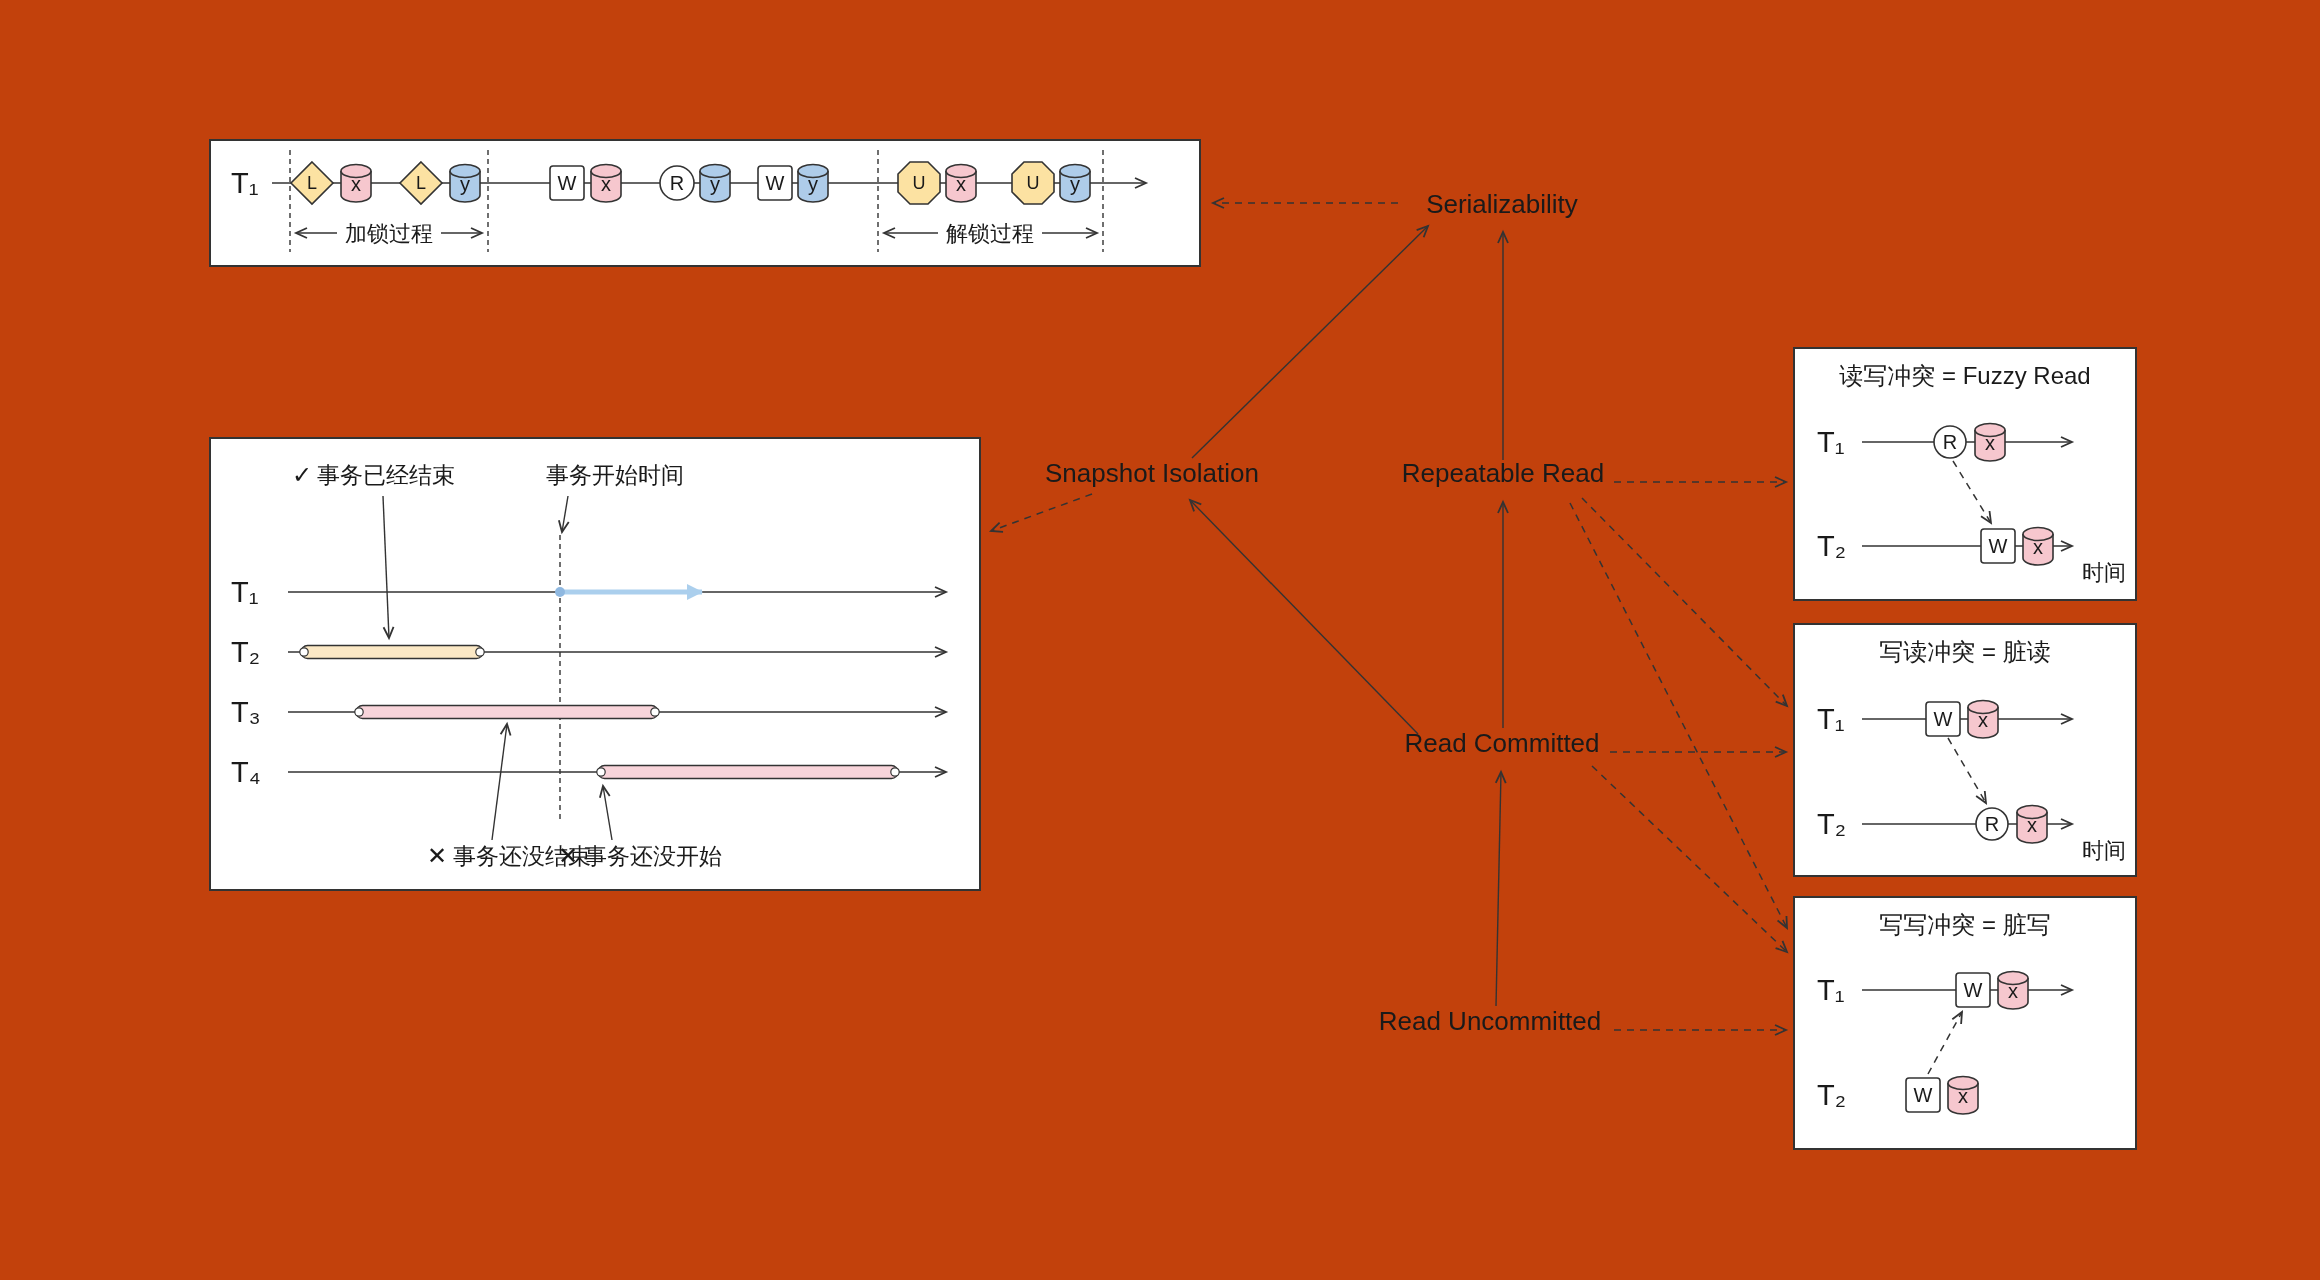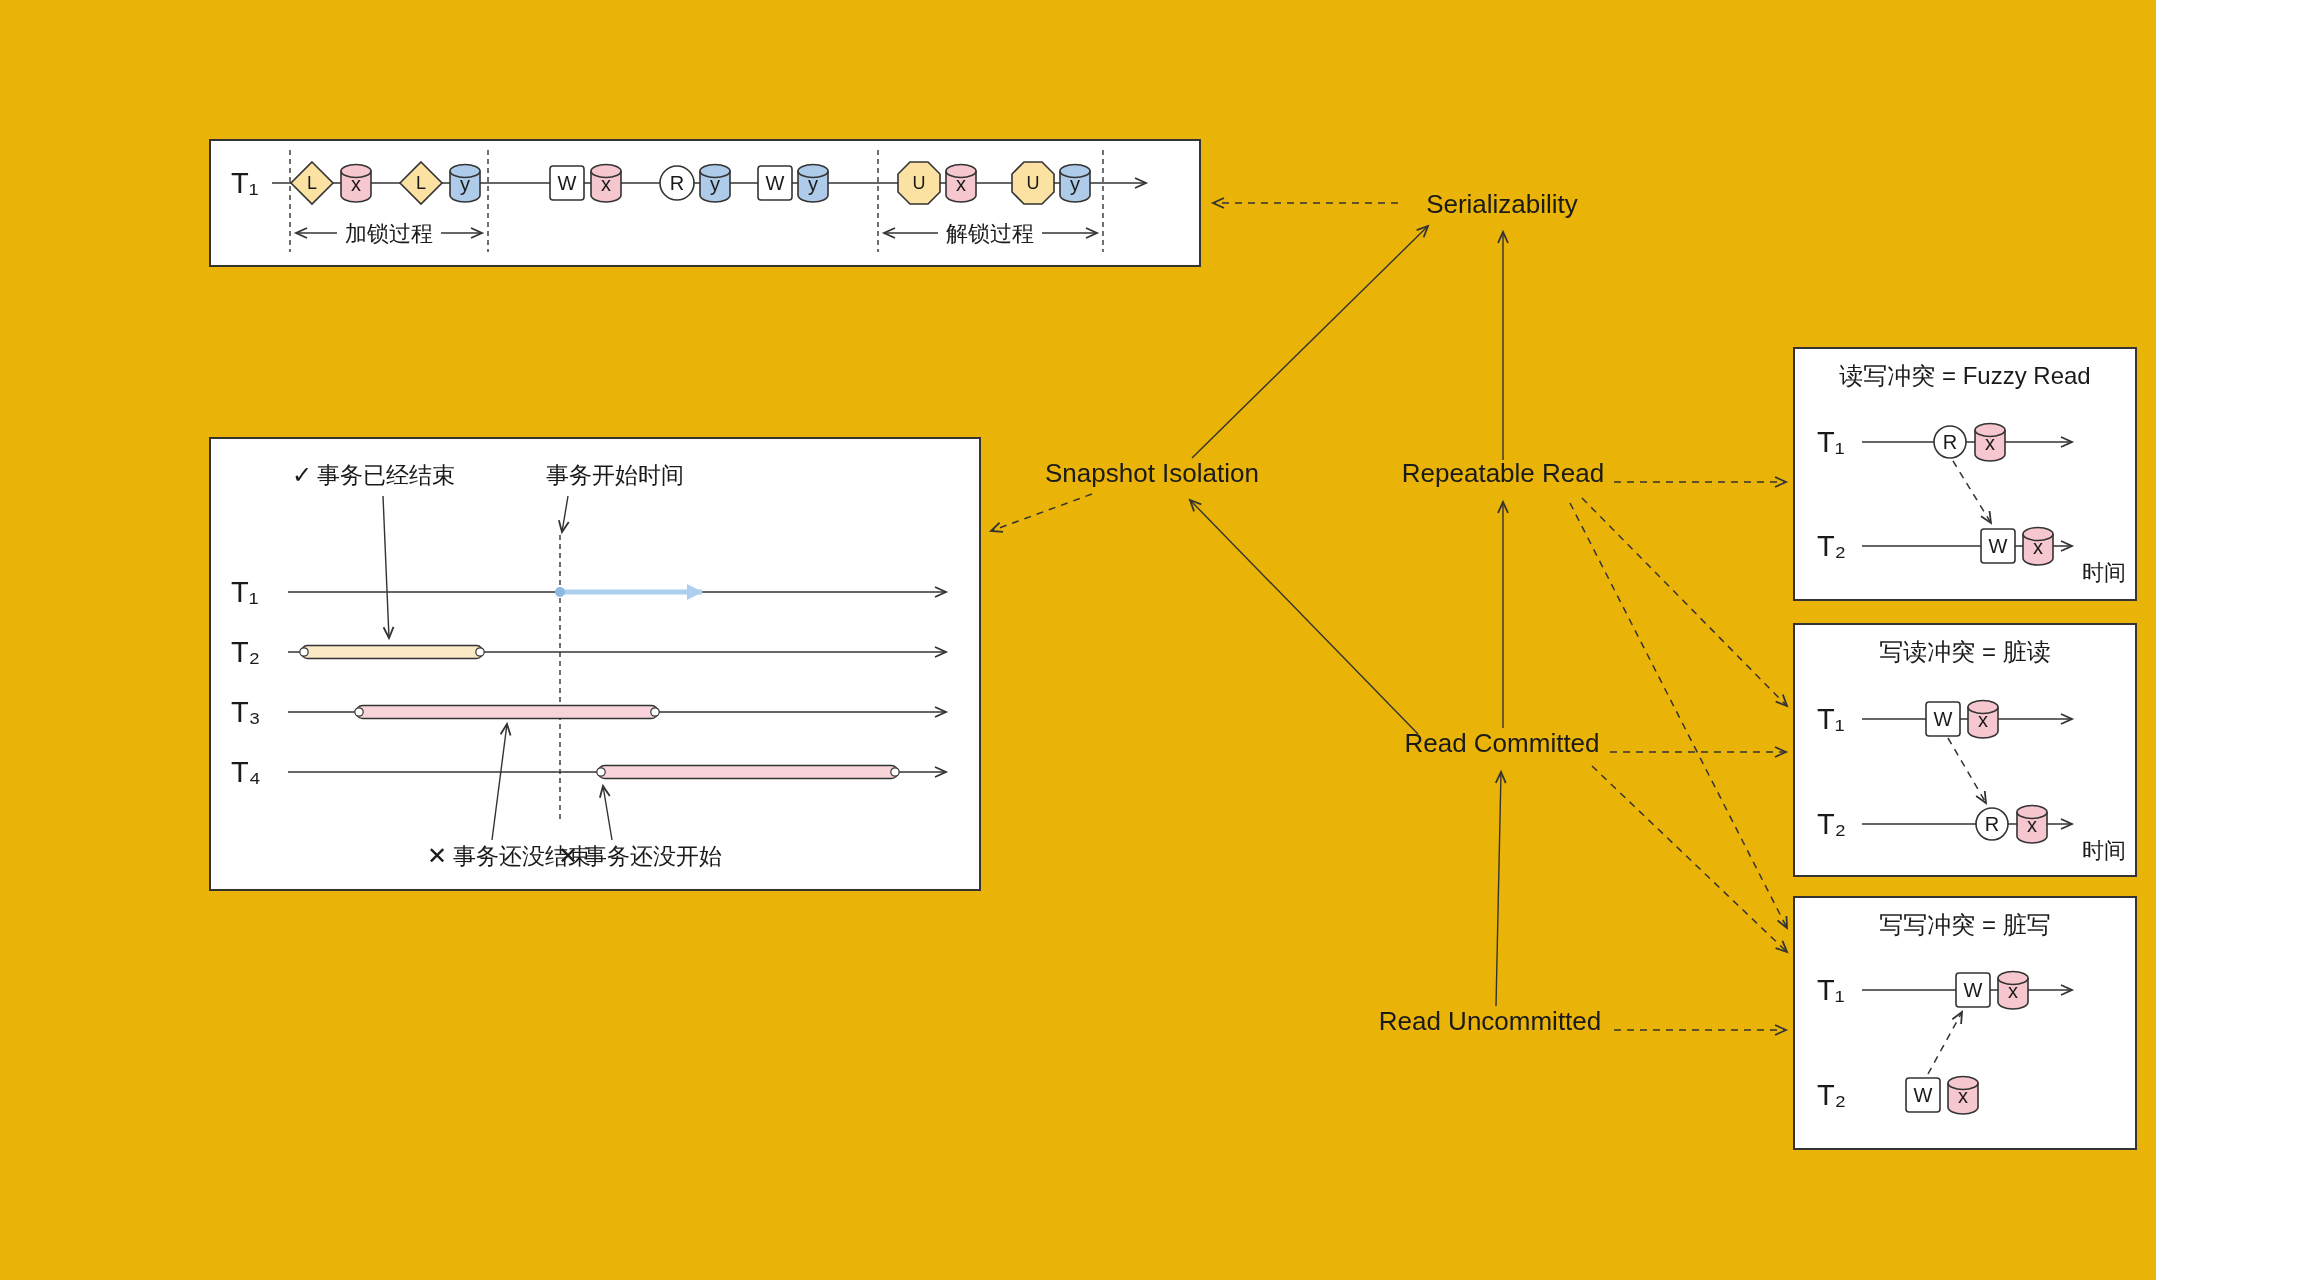--- a/index.html
+++ b/index.html
@@ -1,16 +1,16 @@
 <!DOCTYPE html>
 <html><head>
 <meta charset="utf-8">
 <style>
   html,body{margin:0;padding:0;background:#ffffff;}
-  .root{position:relative;width:2156px;height:1280px;background:#eab308;overflow:hidden;}
+  .root{position:relative;width:2320px;height:1280px;background:#c2410c;overflow:hidden;}
   svg{display:block;}
   text{font-family:"Liberation Sans","DejaVu Sans",sans-serif;fill:#1a1a1a;}
   .ln{stroke:#333;stroke-width:1.6;fill:none;}
   .thin{stroke:#333;stroke-width:1.4;fill:none;}
   .dash{stroke:#333;stroke-width:1.5;stroke-dasharray:7 6;fill:none;}
   .vdash{stroke:#333;stroke-width:1.4;stroke-dasharray:5 4;fill:none;}
   .boxr{fill:#ffffff;stroke:#333;stroke-width:2;}
   .shape{stroke:#333;stroke-width:1.6;}
   .op{font-size:20px;text-anchor:middle;}
   .opsm{font-size:18px;text-anchor:middle;}

